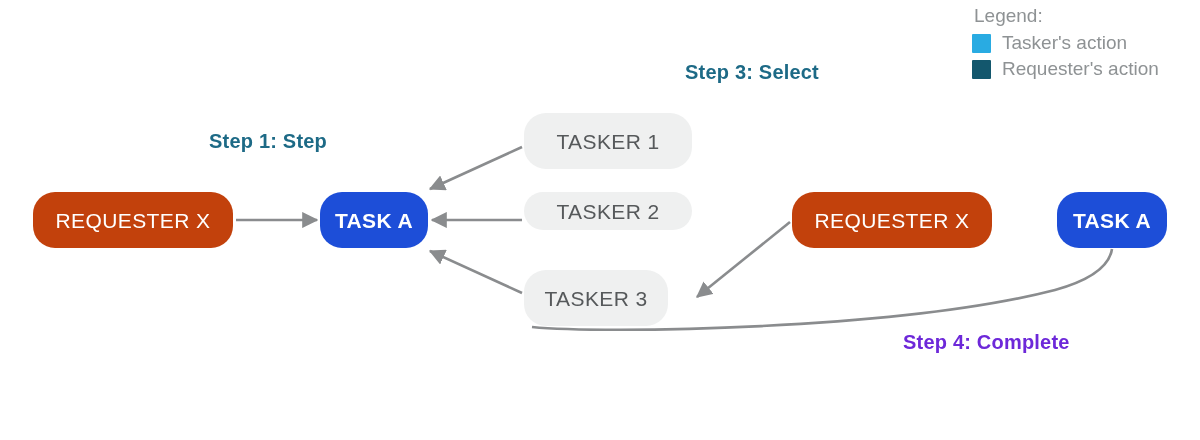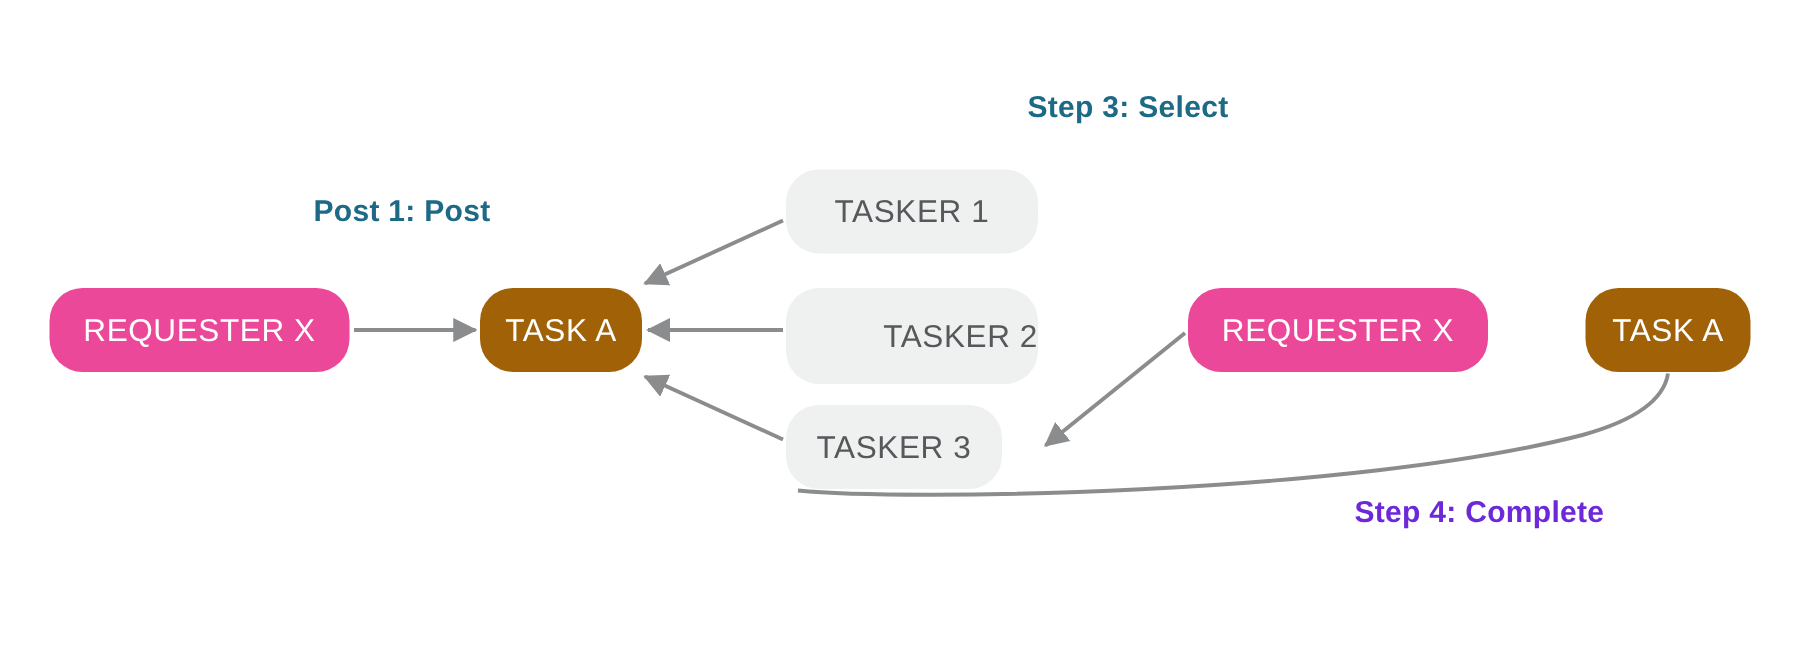--- a/index.html
+++ b/index.html
@@ -45,43 +45,43 @@
     border-radius: 22px;
     letter-spacing: 0.4px;
     white-space: nowrap;
   }
   .node-label {
     display: block;
     line-height: 1;
   }
 
   .node.requester {
-    background: #ec4899;
+    background: #c2410c;
     color: #ffffff;
     font-size: 21px;
     font-weight: 400;
   }
   .node.task {
-    background: #a16207;
+    background: #1d4ed8;
     color: #ffffff;
     font-size: 21px;
-    font-weight: 400;
+    font-weight: 700;
   }
   .node.tasker {
     background: #eff0f0;
     color: #56595b;
     font-size: 21px;
     font-weight: 400;
   }
 
   
   #node-requester-left { left: 33px;   top: 192px; width: 200px; height: 56px; }
   #node-task-left      { left: 320px;  top: 192px; width: 108px; height: 56px; }
   #node-tasker-1       { left: 524px;  top: 113px; width: 168px; height: 56px; }
-  #node-tasker-2       { left: 524px;  top: 192px; width: 168px; height: 64px; justify-content: flex-end; }
+  #node-tasker-2       { left: 524px;  top: 192px; width: 168px; height: 38px; }
   #node-tasker-3       { left: 524px;  top: 270px; width: 144px; height: 56px; }
   #node-requester-right{ left: 792px;  top: 192px; width: 200px; height: 56px; }
   #node-task-right     { left: 1057px; top: 192px; width: 110px; height: 56px; }
 
   
   .step-label {
     position: absolute;
     z-index: 3;
     font-size: 20px;
     font-weight: bold;
@@ -175,18 +175,31 @@
   </div>
 
   <div class="node requester" id="node-requester-right">
     <span class="node-label">REQUESTER X</span>
   </div>
 
   <div class="node task" id="node-task-right">
     <span class="node-label">TASK A</span>
   </div>
 
-  <div class="step-label step-dark" id="step-1" style="color: rgb(29, 106, 134);">Post 1: Post</div>
+  <div class="step-label step-dark" id="step-1" style="color: rgb(29, 106, 134);">Step 1: Step</div>
   <div class="step-label step-dark" id="step-3" style="color: rgb(29, 106, 134); margin-left: 20px;">Step 3: Select</div>
   <div class="step-label step-light" id="step-4" style="color: #6d28d9;">Step 4: Complete</div>
 
+  <div id="legend">
+    <div id="legend-title">Legend:</div>
+
+    <div class="legend-row">
+      <span class="legend-swatch" style="background: rgb(41, 171, 226);"></span>
+      <span class="legend-text">Tasker's action</span>
+    </div>
+
+    <div class="legend-row">
+      <span class="legend-swatch" style="background: rgb(19, 87, 109);"></span>
+      <span class="legend-text">Requester's action</span>
+    </div>
+  </div>
 
 </div>
 
 </body></html>

